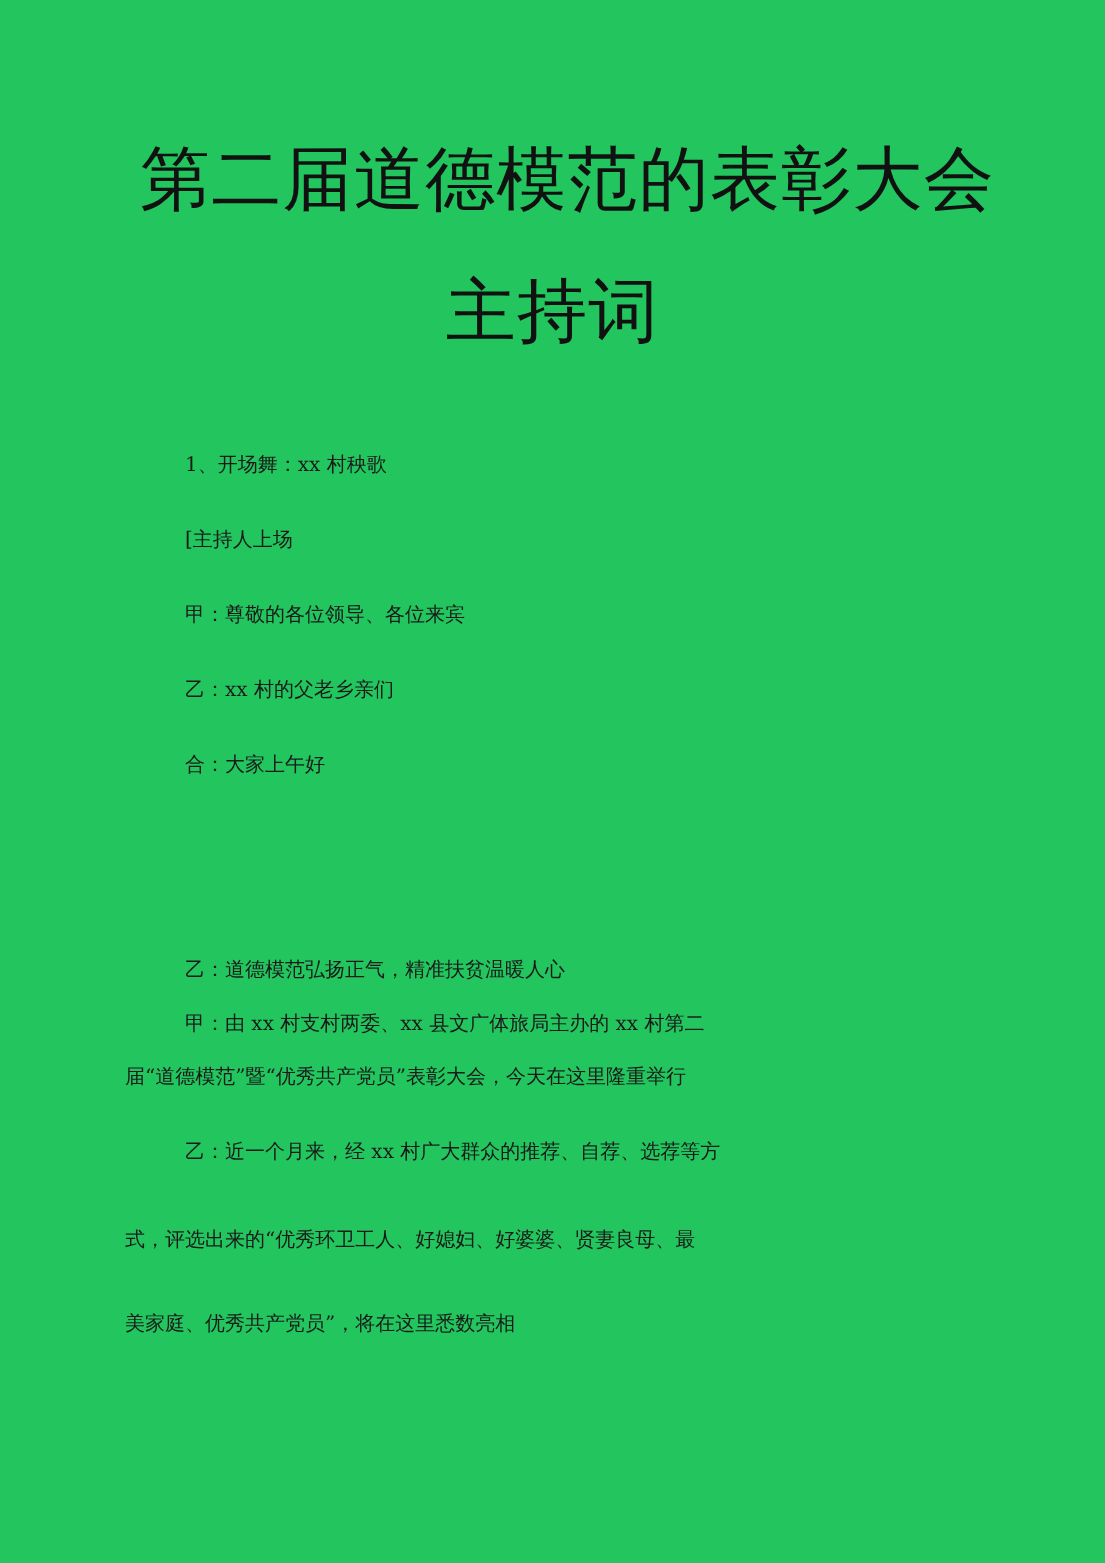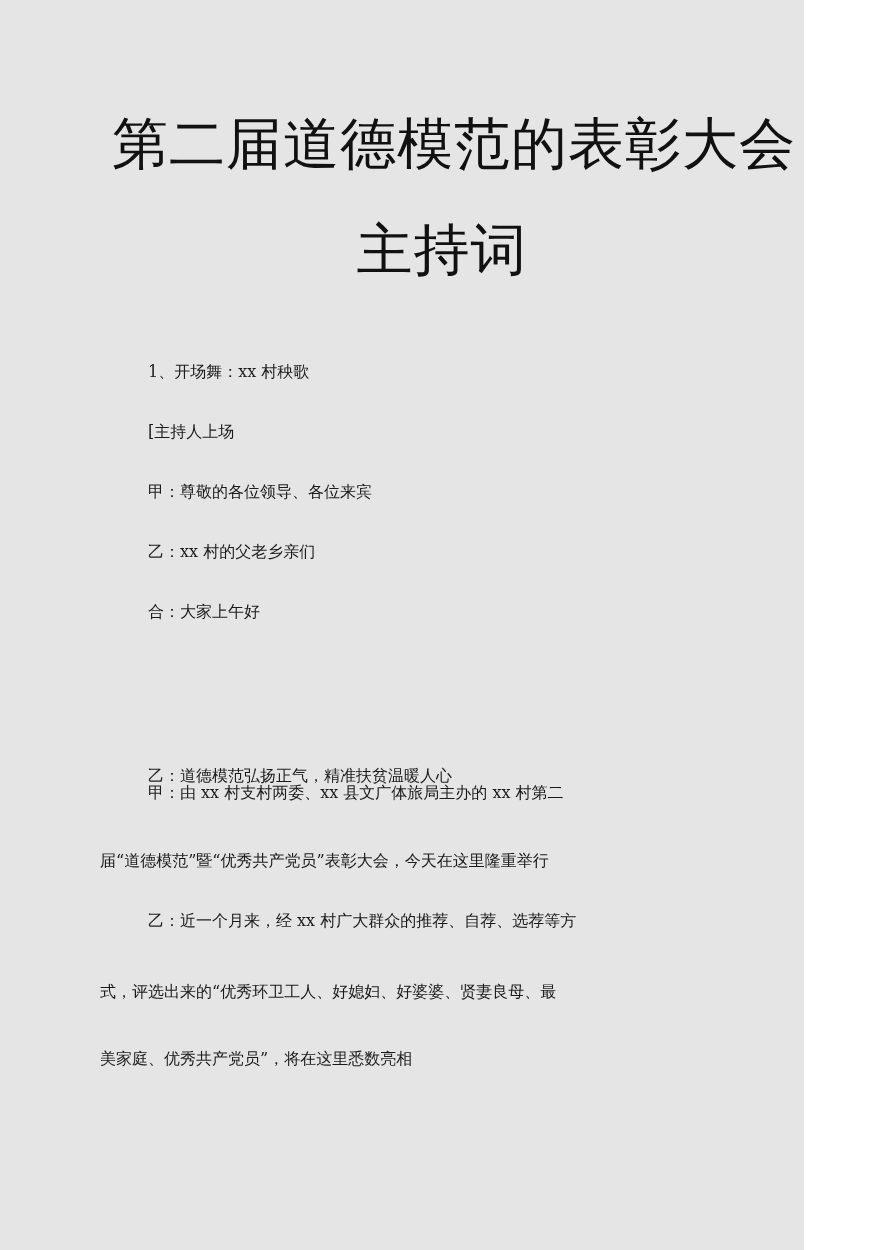--- a/index.html
+++ b/index.html
@@ -11,22 +11,22 @@
       width: 884px;
       height: 1250px;
       position: relative;
       overflow: hidden;
       font-family: "DejaVu Serif", "Liberation Serif", serif;
       color: #111111;
     }
     .page {
       position: absolute;
       left: 0; top: 0;
-      width: 804px; height: 1250px;
-      background: #e5e5e5;
+      width: 884px; height: 1250px;
+      background: #22c55e;
     }
     .title {
       position: absolute;
       left: 0;
       width: 884px;
       text-align: center;
       font-size: 56px;
       font-weight: normal;
       line-height: 1;
       margin: 0;
@@ -49,18 +49,18 @@
 <div class="page">
   <h1 class="title line1">第二届道德模范的表彰大会</h1>
   <h1 class="title line2">主持词</h1>
 
   <div class="line" style="left:148px; top:364px;">1、开场舞：xx 村秧歌</div>
   <div class="line" style="left:148px; top:424px;">[主持人上场</div>
   <div class="line" style="left:148px; top:484px;">甲：尊敬的各位领导、各位来宾</div>
   <div class="line" style="left:148px; top:544px;">乙：xx 村的父老乡亲们</div>
   <div class="line" style="left:148px; top:604px;">合：大家上午好</div>
   <div class="line" style="left:148px; top:724px;margin-top:44px;">乙：道德模范弘扬正气，精准扶贫温暖人心</div>
-  <div class="line" style="left:148px; top:785px;text-align:right;">甲：由 xx 村支村两委、xx 县文广体旅局主办的 xx 村第二</div>
+  <div class="line" style="left:148px; top:811px;text-align:right;">甲：由 xx 村支村两委、xx 县文广体旅局主办的 xx 村第二</div>
   <div class="line" style="left:148px; top:913px;">乙：近一个月来，经 xx 村广大群众的推荐、自荐、选荐等方</div>
   <div class="line" style="left:100px; top:853px;">届“道德模范”暨“优秀共产党员”表彰大会，今天在这里隆重举行</div>
   <div class="line" style="left:100px; top:984px;">式，评选出来的“优秀环卫工人、好媳妇、好婆婆、贤妻良母、最</div>
   <div class="line" style="left:100px; top:1051px;">美家庭、优秀共产党员”，将在这里悉数亮相</div>
 </div>
 
 </body></html>

